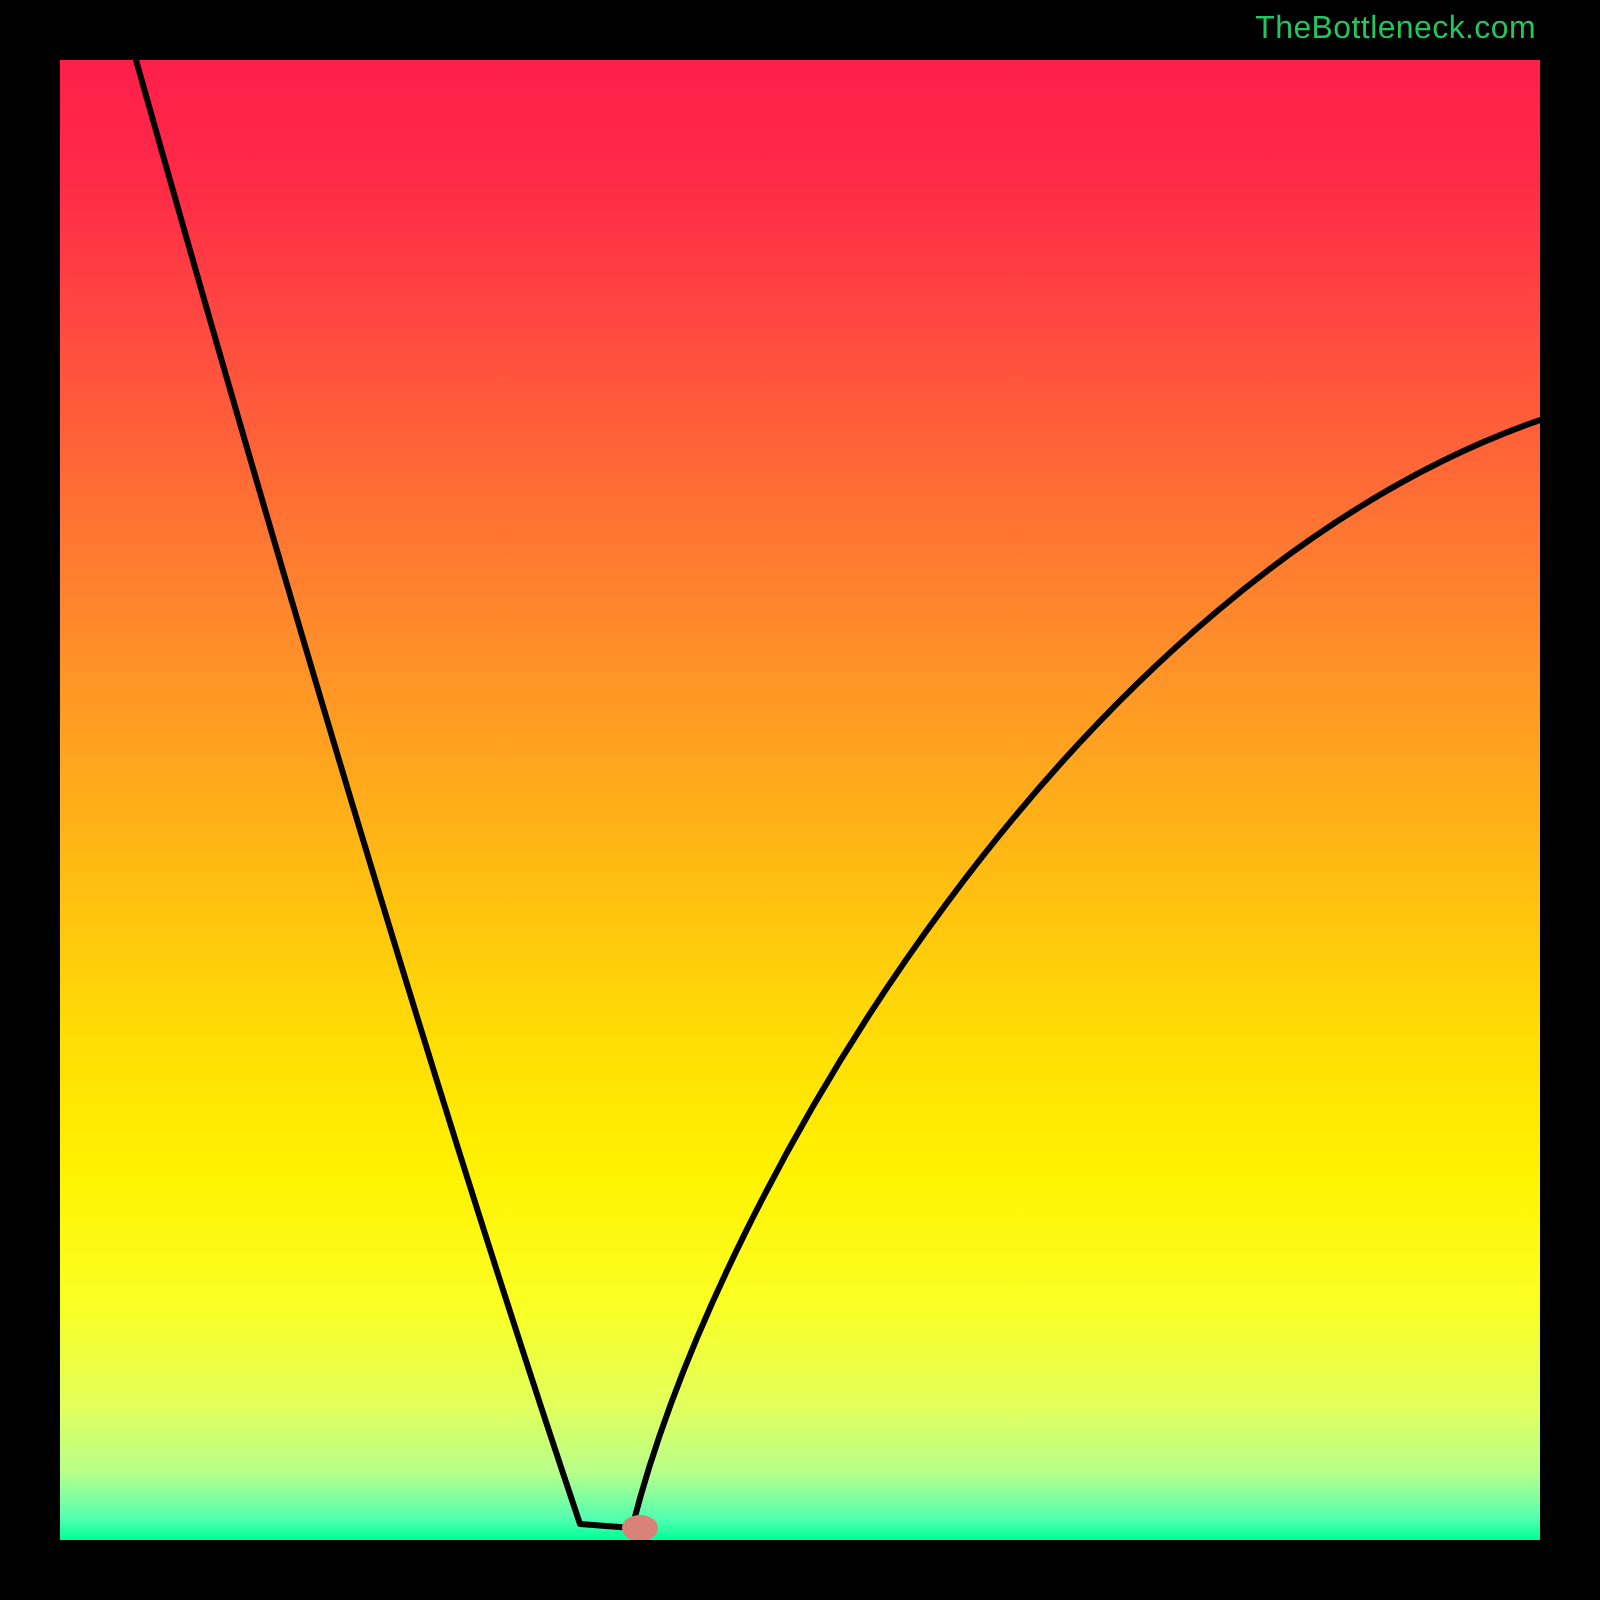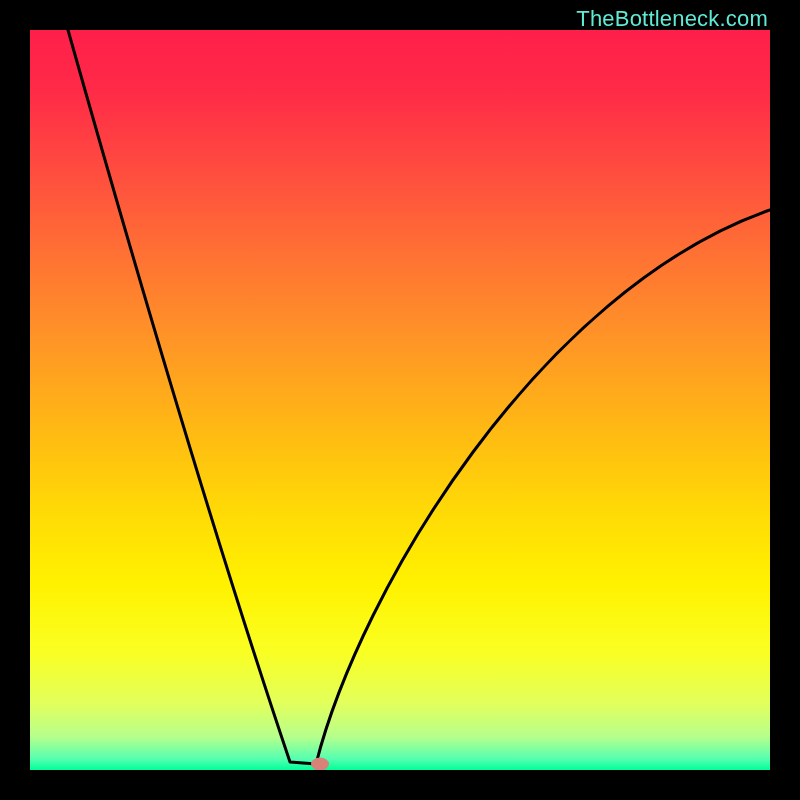--- a/index.html
+++ b/index.html
@@ -23,22 +23,22 @@
     position: absolute;
     left: 0;
     top: 0;
     width: 100%;
     height: 100%;
   }
   .watermark {
     position: absolute;
     top: 6px;
     right: 32px;
-    color: #5eead4;
-    font-size: 22px;
+    color: #22c55e;
+    font-size: 16px;
     font-weight: 500;
     letter-spacing: 0.2px;
   }
   svg.curve {
     position: absolute;
     left: 0;
     top: 0;
     width: 100%;
     height: 100%;
   }

